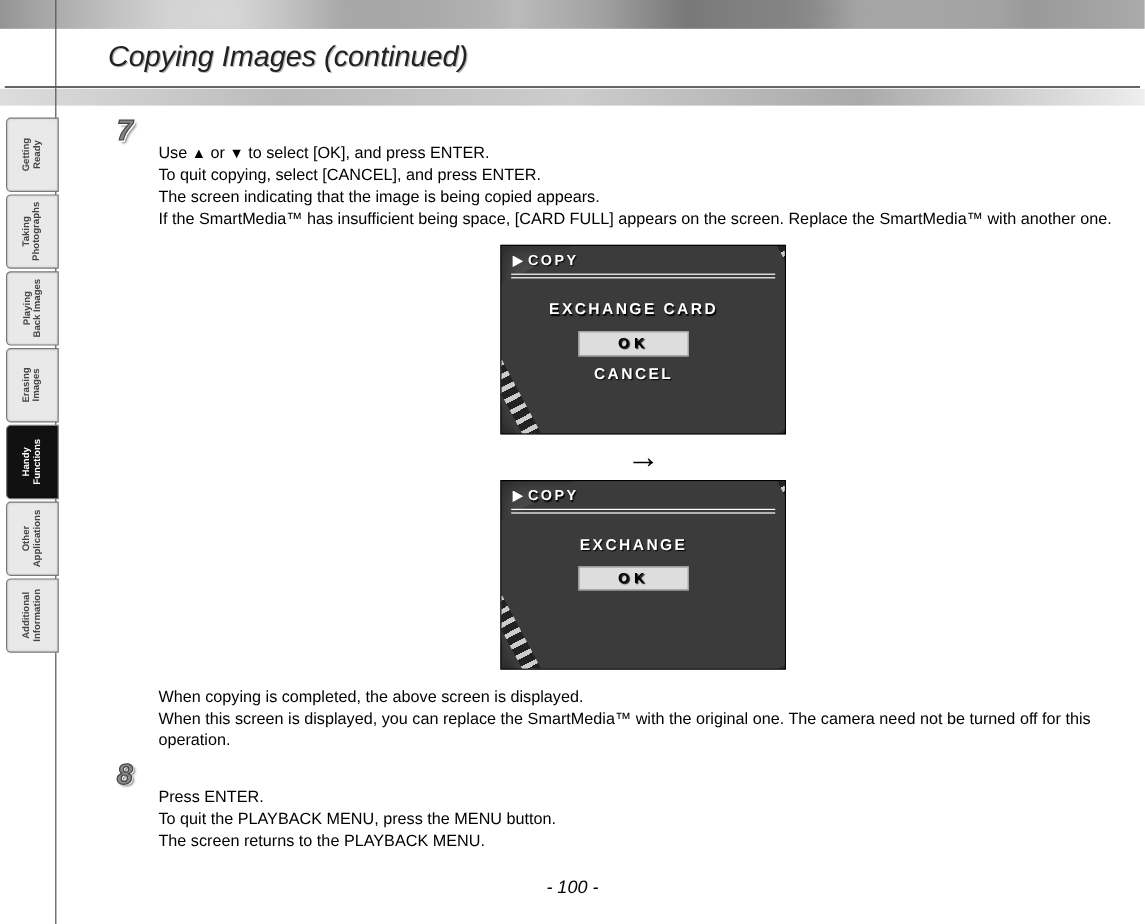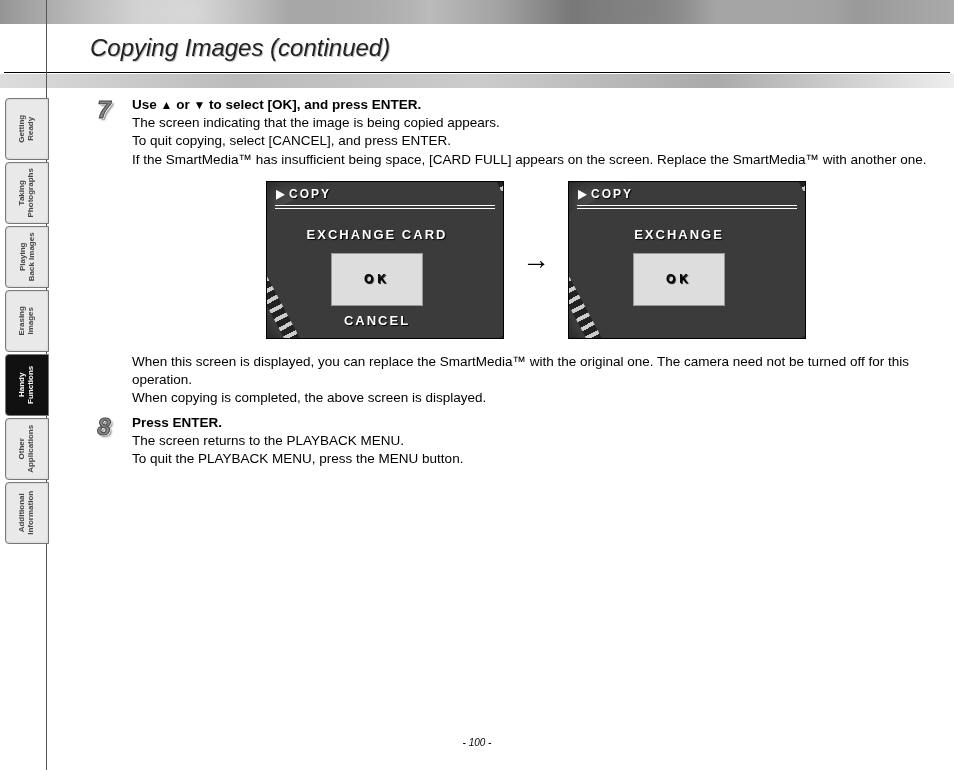--- a/index.html
+++ b/index.html
@@ -90,28 +90,28 @@
   .step{ display:flex; gap:14px; margin-bottom:6px;}
   .step-num{
     width:28px; height:28px; flex:0 0 28px;
     font-style:italic; font-weight:bold; font-size:24px;
     color:#888;
     text-shadow: 1px 1px 0 #fff, 2px 2px 2px rgba(0,0,0,0.5);
     -webkit-text-stroke: 1px #444;
     display:flex; align-items:center; justify-content:center;
   }
   .step-body{ flex:1; }
-  .step-head{ font-weight:bold; }
+  .step-head{ font-weight:normal;margin-top:23px; }
   .arrow-glyph{ font-size:12px; }
 
   
   .screens-row{
     display:flex; align-items:center; justify-content:center;
-    gap:18px;
     margin: 12px 0 14px 0;
+    flex-direction: column;
   }
   .cam-screen{
     width:236px; height:156px;
     border:1px solid #000;
     background:#4a4a4a;
     position:relative;
     overflow:hidden;
     box-shadow: inset 0 0 20px rgba(0,0,0,0.6);
   }
   .film{
@@ -149,21 +149,21 @@
     text-align:center; color:#fff;
     font-weight:bold; letter-spacing:2px; font-size:13px;
     text-shadow:1px 1px 1px #000;
   }
   .ok-btn{
     display:block;
     margin: 10px auto 0 auto;
     width:90px;
     background:#ddd; color:#000;
     font-size:12px; letter-spacing:4px; font-weight:bold;
-    padding:17px 0;
+    padding:1px 0;
     border:1px solid #999;
   }
   .cancel-label{
     margin-top:6px; letter-spacing:2px;
   }
   .arrow-between{
     font-size:28px; font-weight:bold;
   }
 
   
@@ -178,21 +178,21 @@
     position:absolute; top:-10px; left:16px;
     background:#000; color:#fff;
     font-weight:bold; font-size:11px;
     padding:2px 8px;
   }
   .bullet-row{ display:flex; gap:8px; font-size:13px; }
   .bullet-dot{ flex:0 0 auto; }
 
   .page-number{
     position:absolute; bottom:22px; left:0; right:0;
-    text-align:center; font-style:italic; font-size:10px;
+    text-align:center; font-style:italic; font-size:15px;
   }
 </style>
 </head>
 <body>
 
 <div class="texture-header"></div>
 
 <div class="page-title-wrap">
   <h1 class="page-title">Copying Images (continued)</h1>
 </div>
@@ -233,22 +233,22 @@
 </div>
 
 <div class="content">
 
   <div class="step">
     <div class="step-num">7</div>
     <div class="step-body">
       <div class="step-head">
         <span>Use </span><span class="arrow-glyph">▲</span><span> or </span><span class="arrow-glyph">▼</span><span> to select [OK], and press ENTER.</span>
       </div>
+      <div>To quit copying, select [CANCEL], and press ENTER.</div>
       <div>The screen indicating that the image is being copied appears.</div>
-      <div>To quit copying, select [CANCEL], and press ENTER.</div>
       <div>If the SmartMedia™ has insufficient being space, [CARD FULL] appears on the screen. Replace the SmartMedia™ with another one.</div>
 
       <div class="screens-row">
         <div class="cam-screen">
           <div class="film"></div>
           <div class="screen-header">
             <span class="play-icon"></span><span>COPY</span>
             <div class="hdr-underline"></div>
           </div>
           <div class="menu-center">
@@ -266,30 +266,30 @@
             <span class="play-icon"></span><span>COPY</span>
             <div class="hdr-underline"></div>
           </div>
           <div class="menu-center">
             <div>EXCHANGE</div>
             <span class="ok-btn">OK</span>
           </div>
         </div>
       </div>
 
+      <div>When copying is completed, the above screen is displayed.</div>
       <div>When this screen is displayed, you can replace the SmartMedia™ with the original one. The camera need not be turned off for this operation.</div>
-      <div>When copying is completed, the above screen is displayed.</div>
 
     </div>
   </div>
 
   <div class="step">
     <div class="step-num">8</div>
     <div class="step-body">
       <div class="step-head">Press ENTER.</div>
+      <div>To quit the PLAYBACK MENU, press the MENU button.</div>
       <div>The screen returns to the PLAYBACK MENU.</div>
-      <div>To quit the PLAYBACK MENU, press the MENU button.</div>
     </div>
   </div>
 
 </div>
 
 <div class="page-number">- 100 -</div>
 
 </body></html>

